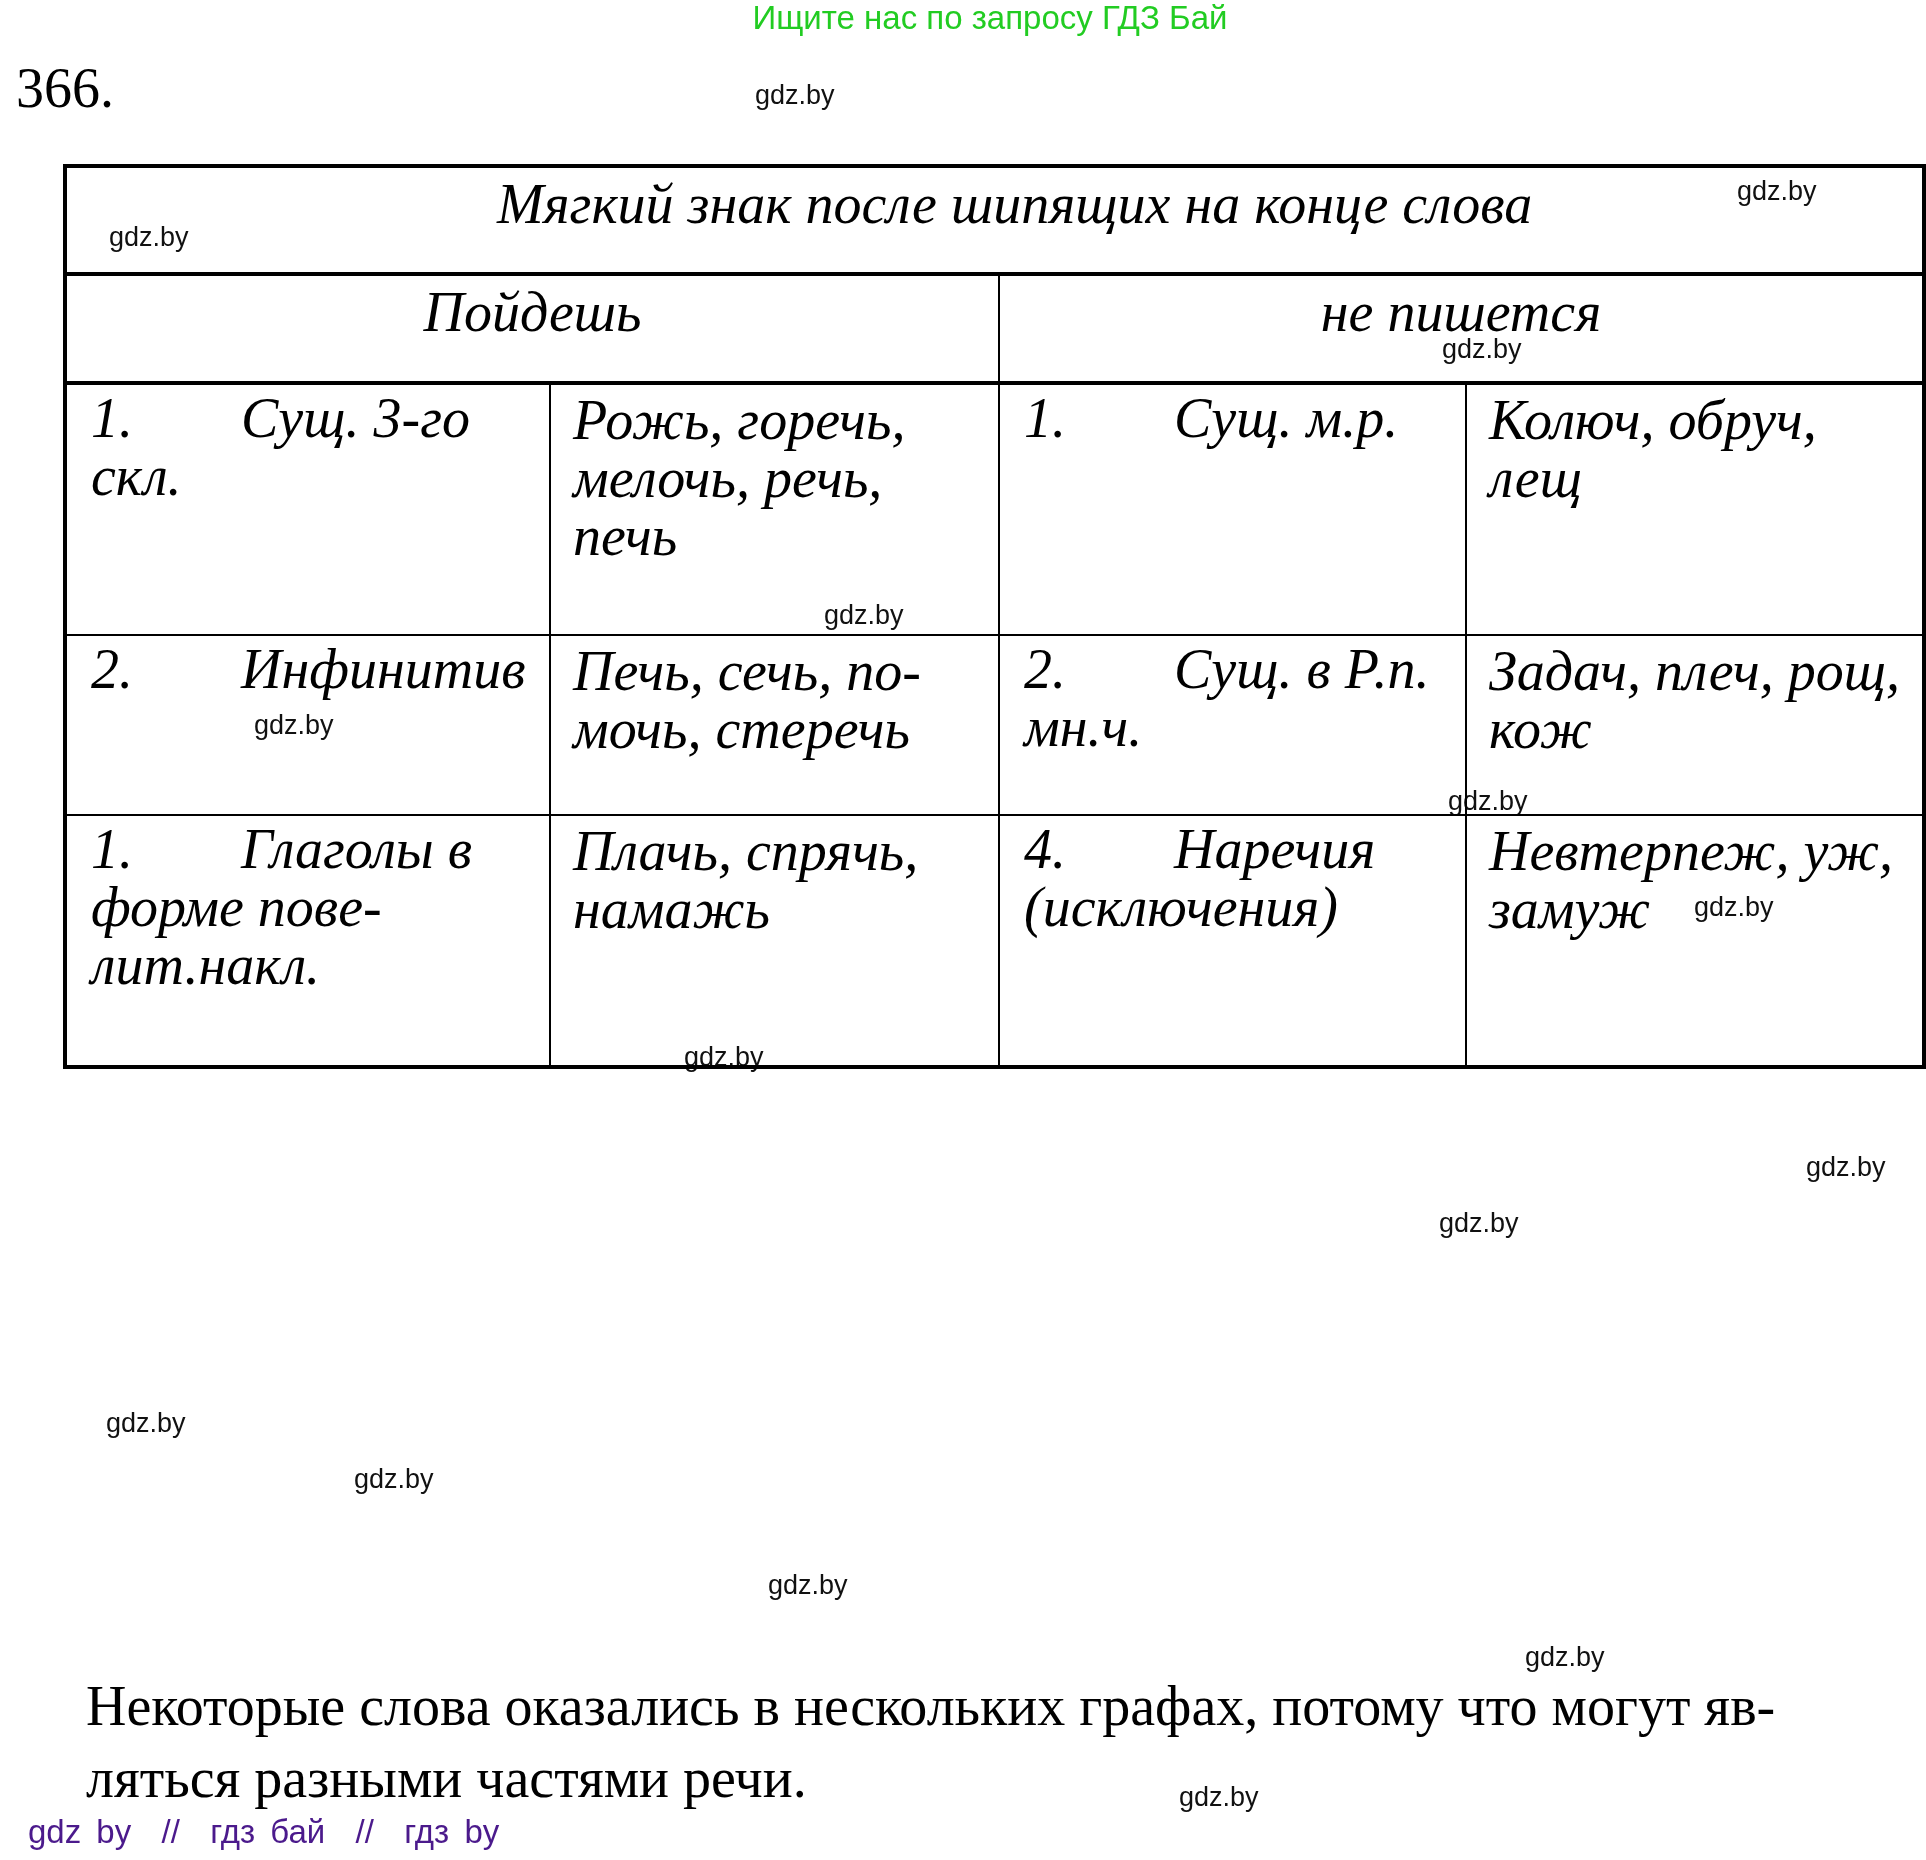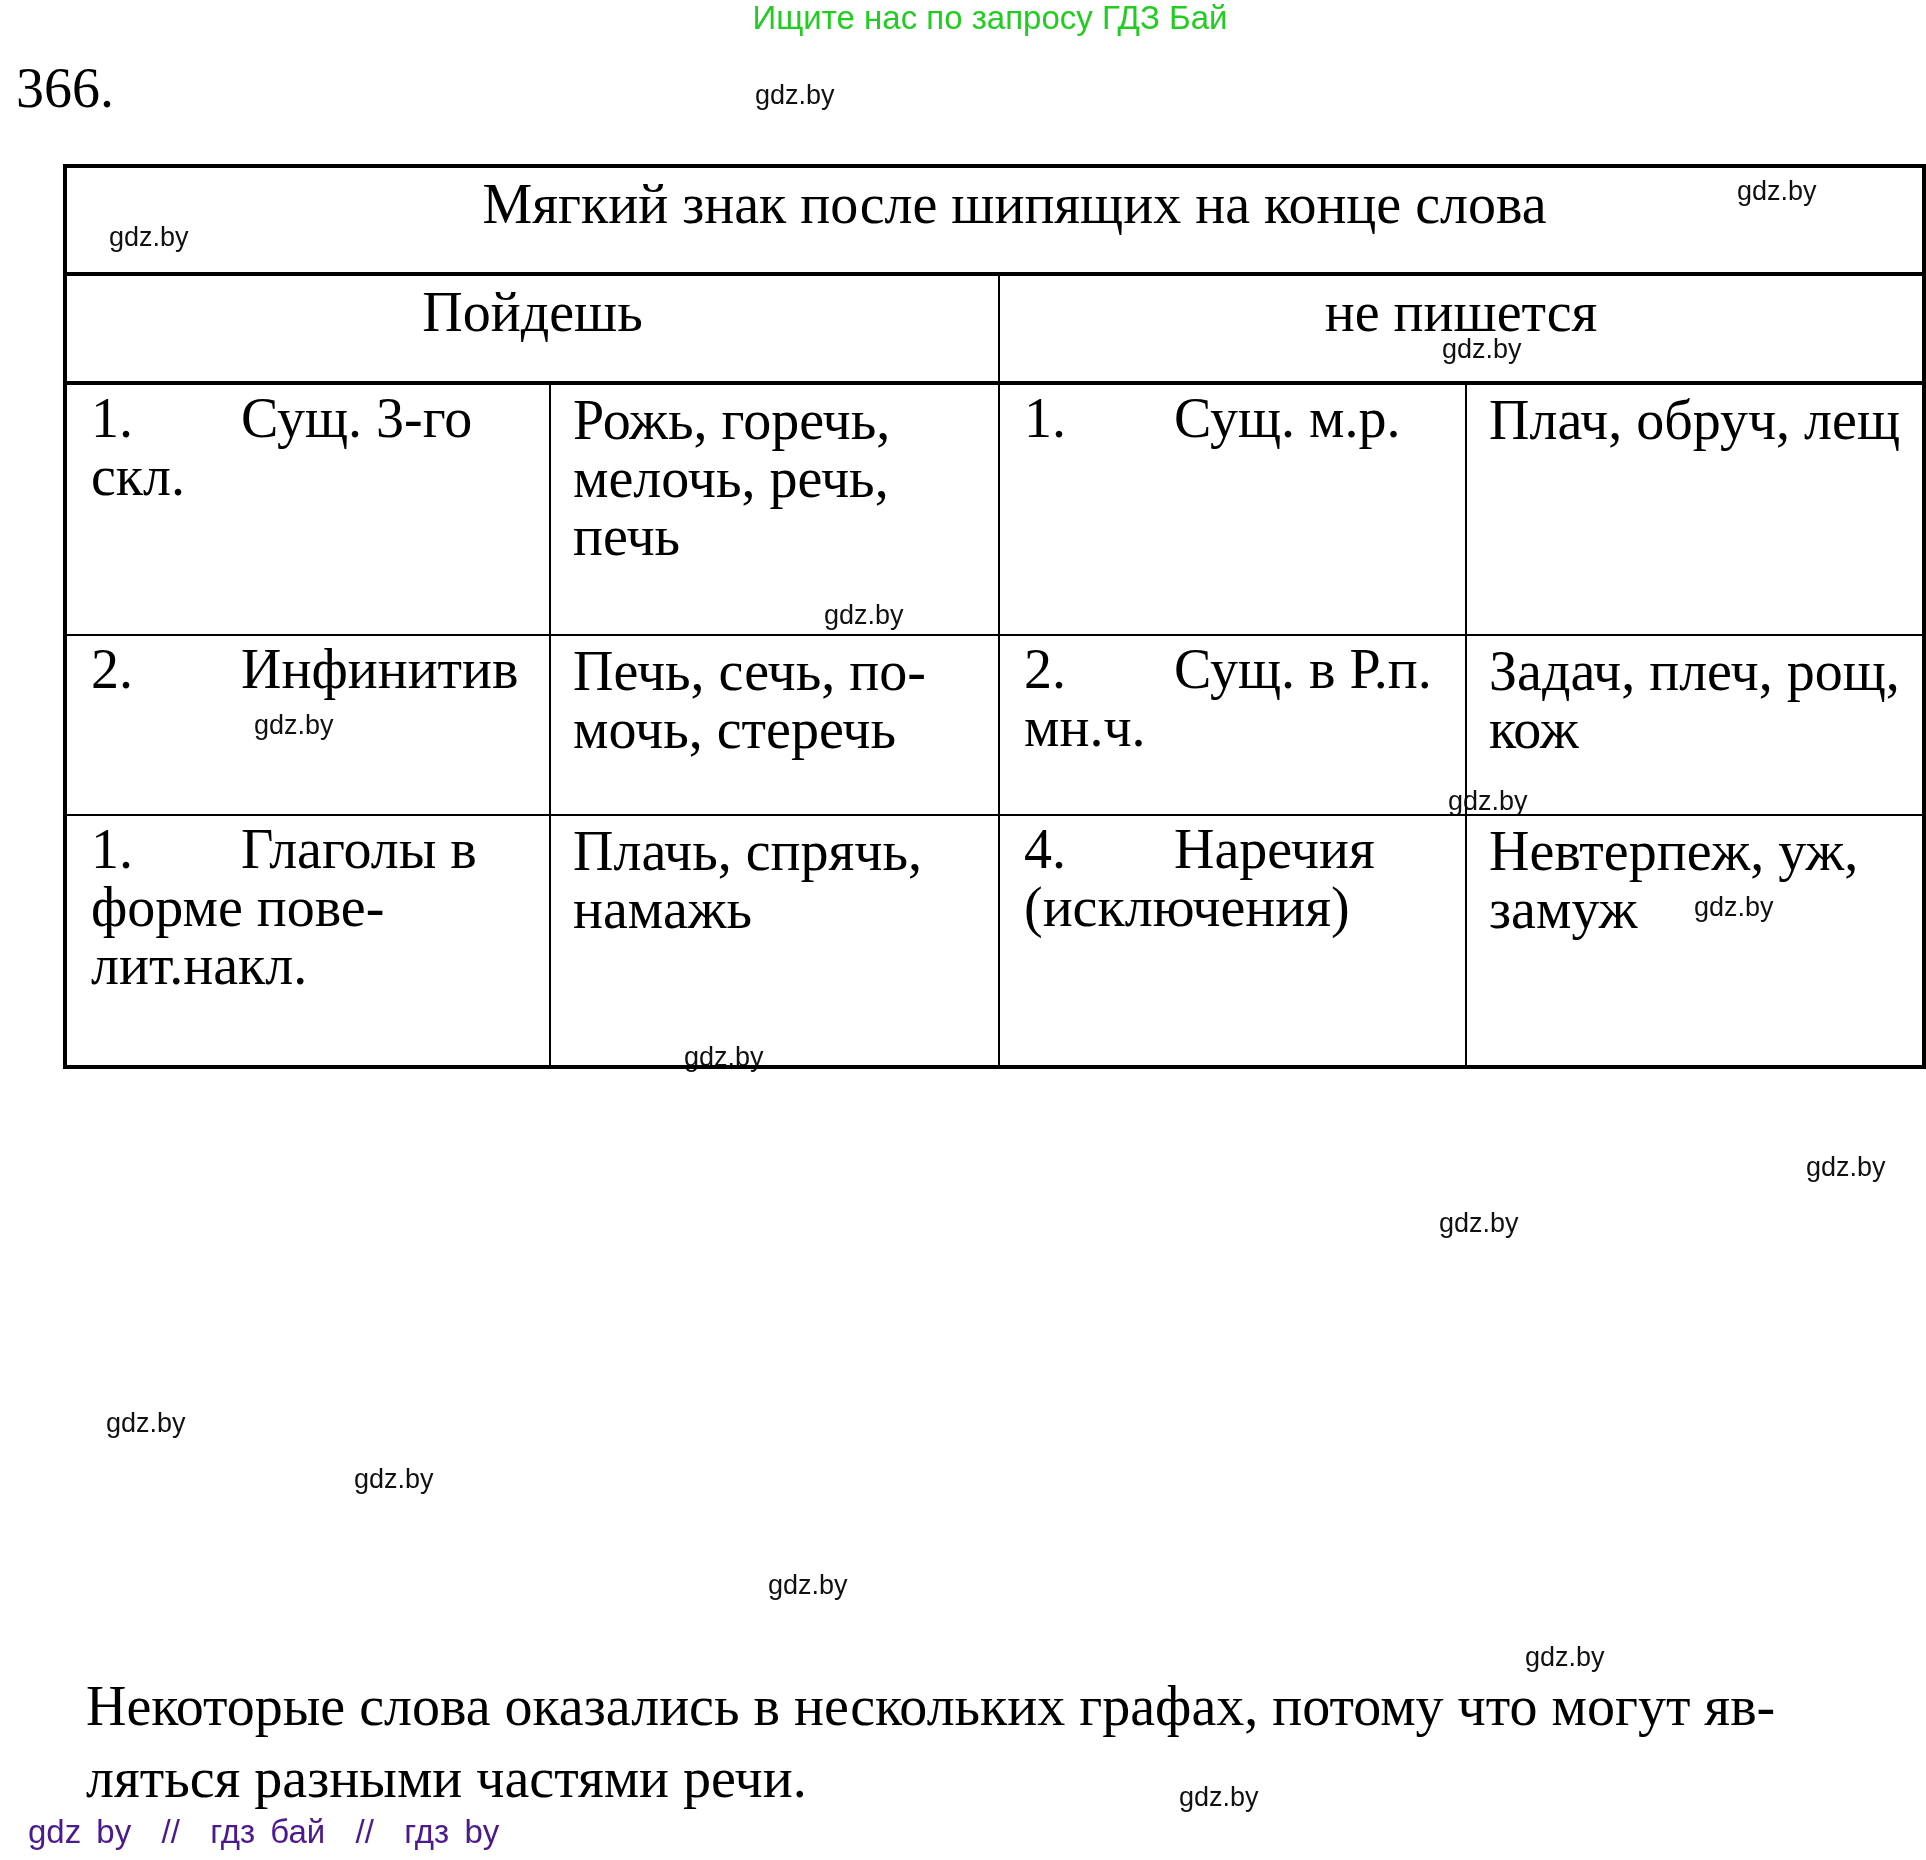--- a/index.html
+++ b/index.html
@@ -11,21 +11,21 @@
     font-size: 33px; line-height: 36px; color: #22cc22; }
   .banner-top span { position: relative; left: -1px; }
 
   .task-number { position: absolute; left: 16px; top: 56px; font-size: 56px; line-height: 64px; text-align: right; }
 
   .wm { position: absolute; font-size: 27px; line-height: 30px; color: #111; white-space: nowrap; }
 
   table.grid { position: absolute; left: 63px; top: 164px; width: 1859px;
     border-collapse: collapse; table-layout: fixed; }
   table.grid td { border: 2px solid #000; vertical-align: top; padding: 0; }
-  table.grid { border: 4px solid #000; }
+  table.grid { border: 4px solid #000; font-style: italic; }
   table.grid tr.r-title td { height: 104px; border-bottom-width: 4px; }
   table.grid tr.r-head td { height: 105px; border-bottom-width: 4px; }
   table.grid tr.r-body td { height: 249px; }
   table.grid tr.r-body.short td { height: 178px; }
 
   .cell-title { font-size: 56px; line-height: 64px; text-align: center; padding-top: 4px; padding-left: 40px; }
   .cell-head { font-size: 56px; line-height: 64px; text-align: center; padding-top: 4px; }
 
   .cell-item { font-size: 56px; line-height: 58px; padding: 4px 8px 0 24px; }
   .cell-item .num { display: inline-block; width: 150px; }
@@ -89,21 +89,21 @@
     <td>
       <div class="cell-item"><span class="num">1.</span><span>Сущ. 3-го скл.</span></div>
     </td>
     <td>
       <div class="cell-words">Рожь, горечь, мелочь, речь, печь</div>
     </td>
     <td>
       <div class="cell-item"><span class="num">1.</span><span>Сущ. м.р.</span></div>
     </td>
     <td>
-      <div class="cell-words">Плач, обруч, лещ</div>
+      <div class="cell-words">Колюч, обруч, лещ</div>
     </td>
   </tr>
 
   <tr class="r-body short">
     <td>
       <div class="cell-item"><span class="num">2.</span><span>Инфинитив</span></div>
     </td>
     <td>
       <div class="cell-words">Печь, сечь, по­мочь, стеречь</div>
     </td>

